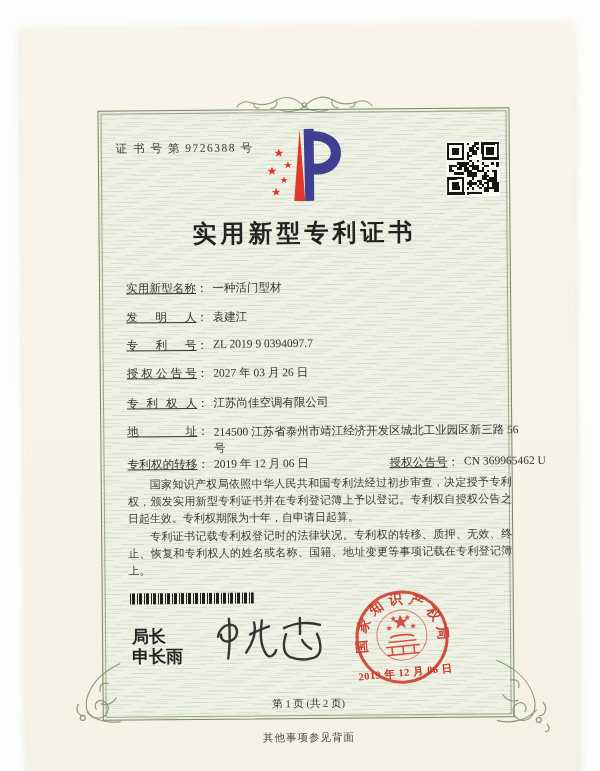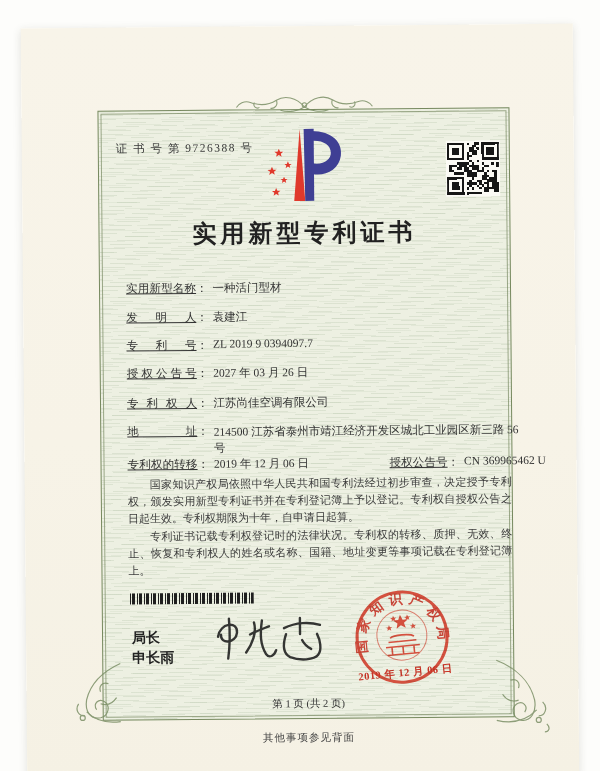--- a/index.html
+++ b/index.html
@@ -48,21 +48,21 @@
   .pair2{position:absolute;left:262px;top:0;}
   .paras{
     position:absolute;left:103px;top:449px;width:384px;font-size:11px;line-height:17.2px;
     color:#3b3b3b;text-align:justify;
   }
   .paras p{margin:0;text-indent:2em;}
   .barcode{
     position:absolute;left:104px;top:566px;width:124px;height:11px;
     background:repeating-linear-gradient(90deg,#1f1f1f 0 1px,transparent 1px 2.2px,#1f1f1f 2.2px 3.9px,transparent 3.9px 4.6px,#1f1f1f 4.6px 5.3px,transparent 5.3px 7px);
   }
-  .signer{position:absolute;left:106px;top:600px;font-size:14px;font-weight:600;color:#222;line-height:20px;font-family:"Liberation Sans","DejaVu Sans",sans-serif;}
+  .signer{position:absolute;left:106px;top:600px;font-size:17px;font-weight:600;color:#222;line-height:20px;font-family:"Liberation Sans","DejaVu Sans",sans-serif;}
   .signature{position:absolute;left:182px;top:586px;width:118px;height:52px;}
   .seal{position:absolute;left:326px;top:562px;width:100px;height:100px;transform:rotate(-5deg);mix-blend-mode:multiply;}
   .seal-date{
     position:absolute;left:0;top:79px;width:100px;text-align:center;font-size:10.5px;font-weight:700;
     color:#d8382c;letter-spacing:.5px;white-space:nowrap;
   }
   .page-no{position:absolute;left:76px;top:671px;width:412px;text-align:center;font-size:10.5px;color:#333;}
   .back-note{position:absolute;left:76px;top:705px;width:412px;text-align:center;font-size:10.5px;color:#3f3f3f;letter-spacing:1px;}
   .orn{position:absolute;pointer-events:none;}
   .orn-top{left:213px;top:67px;width:140px;height:26px;}

